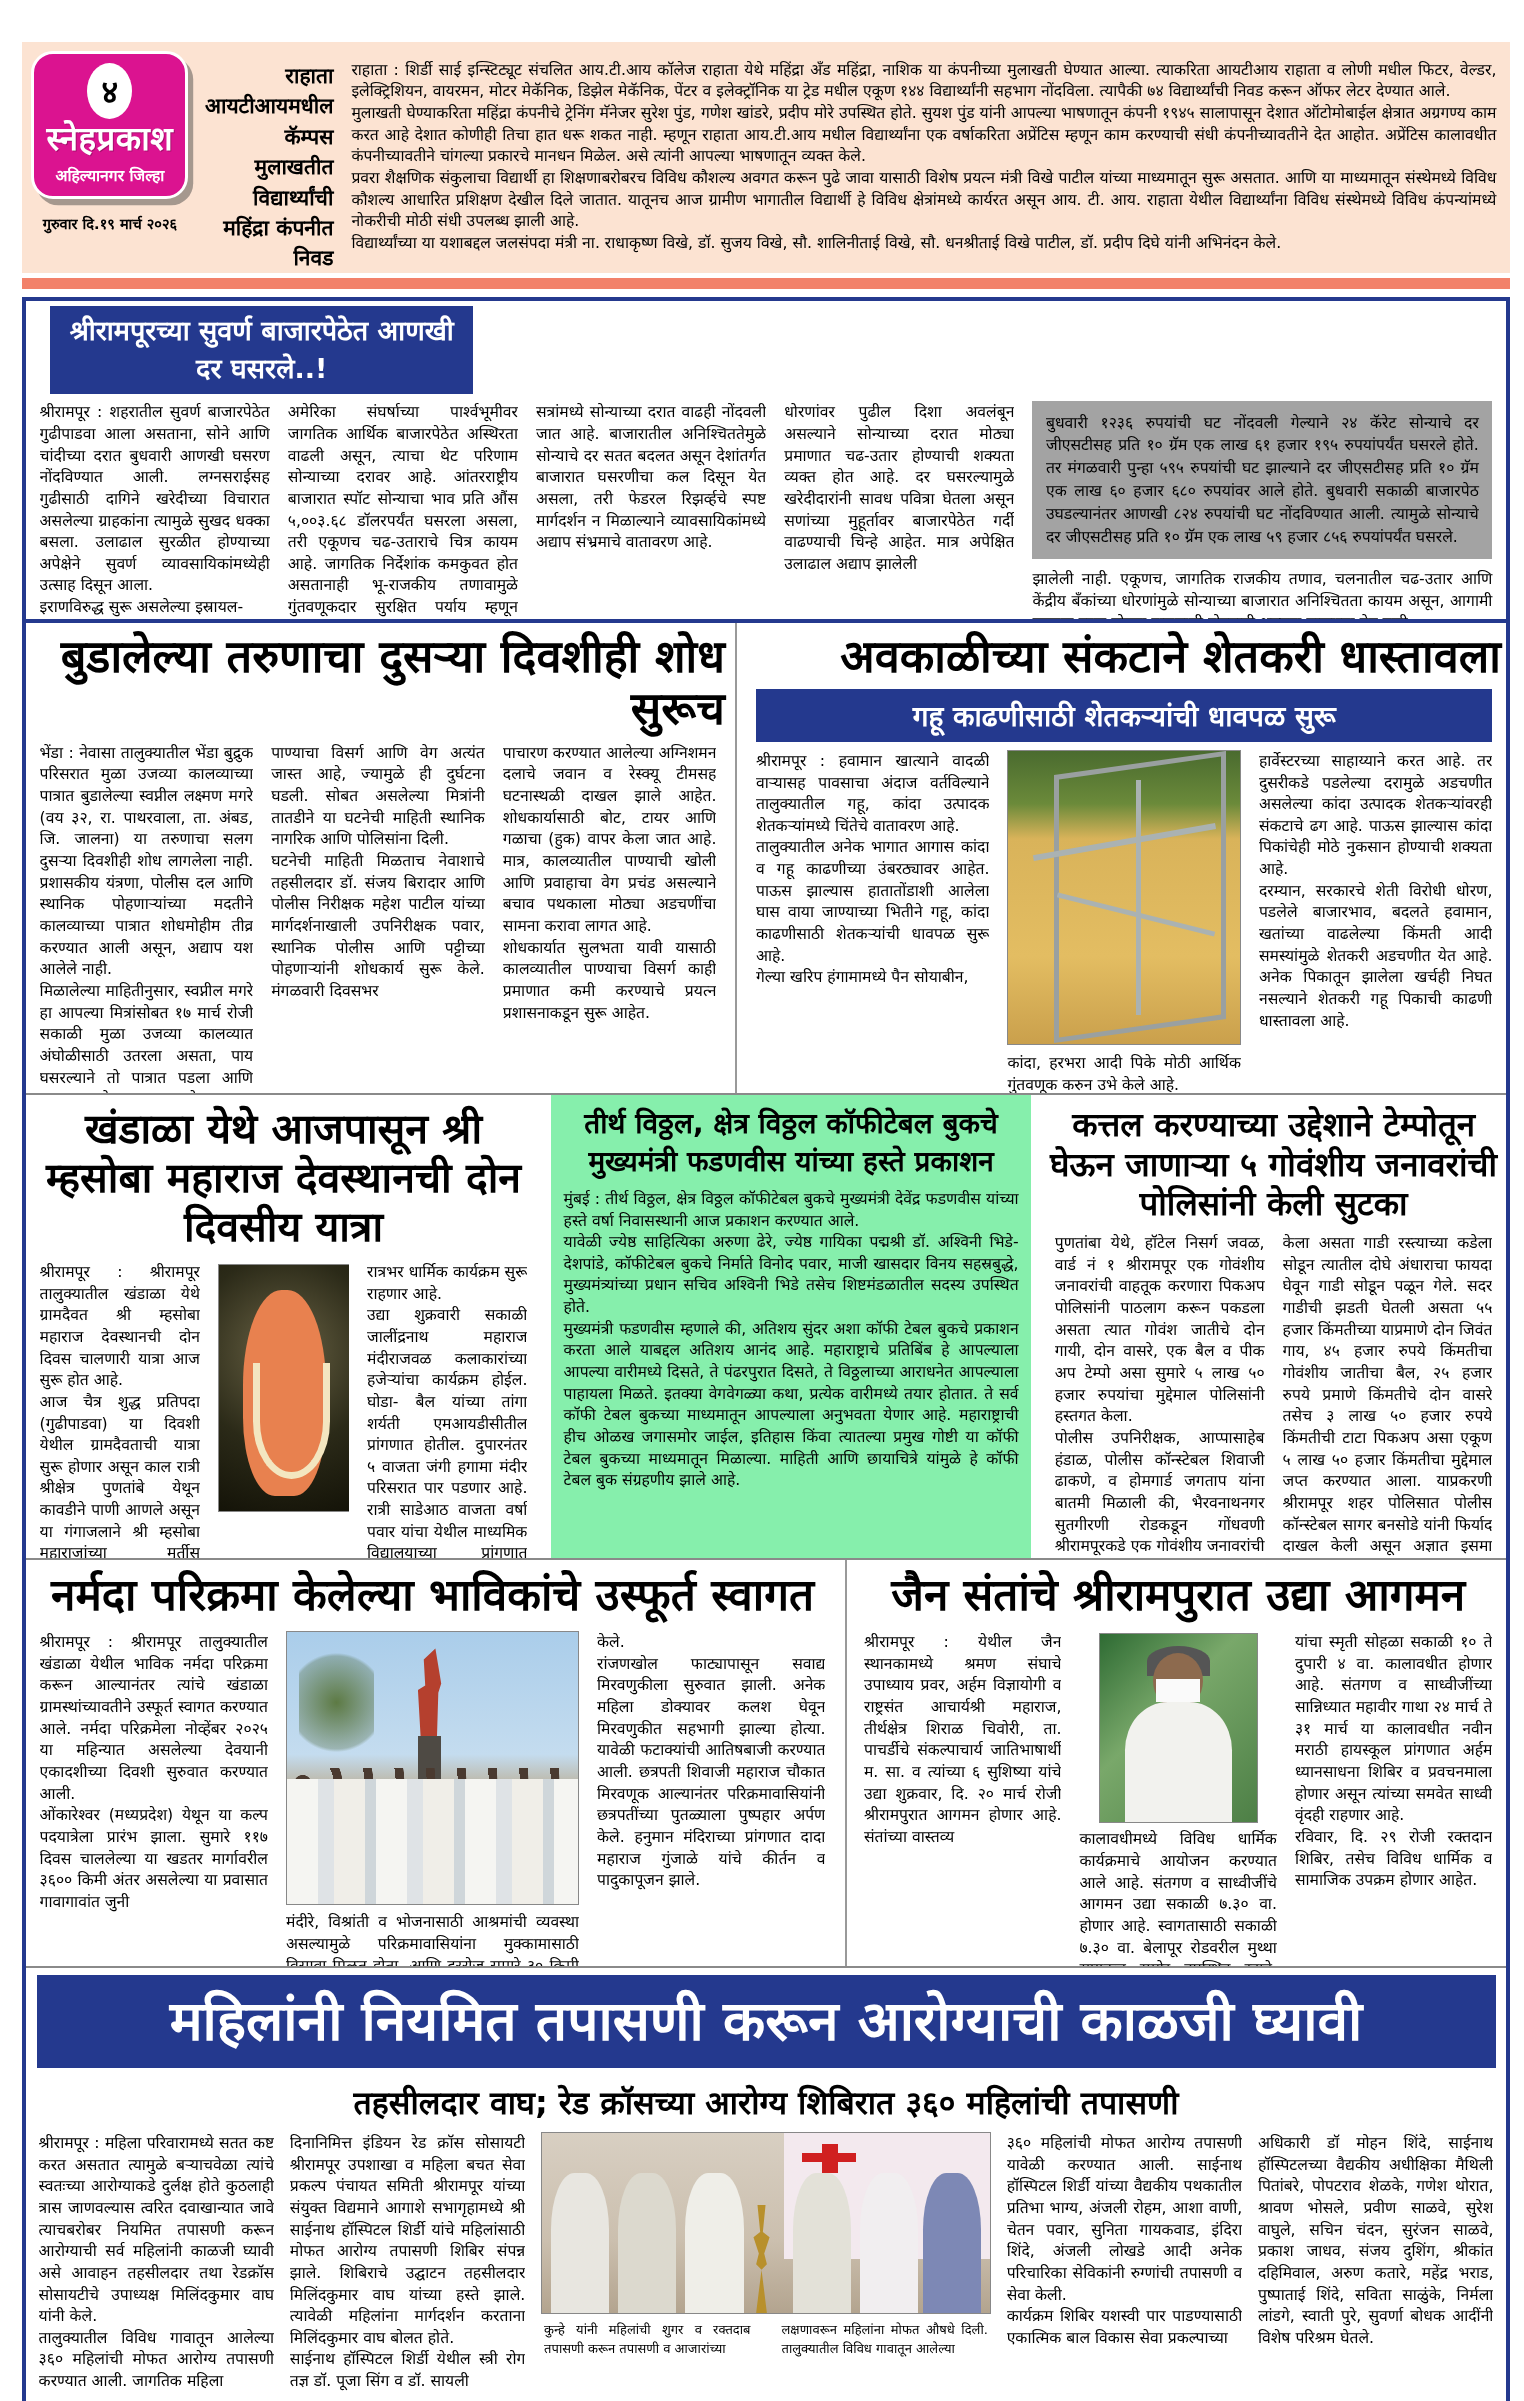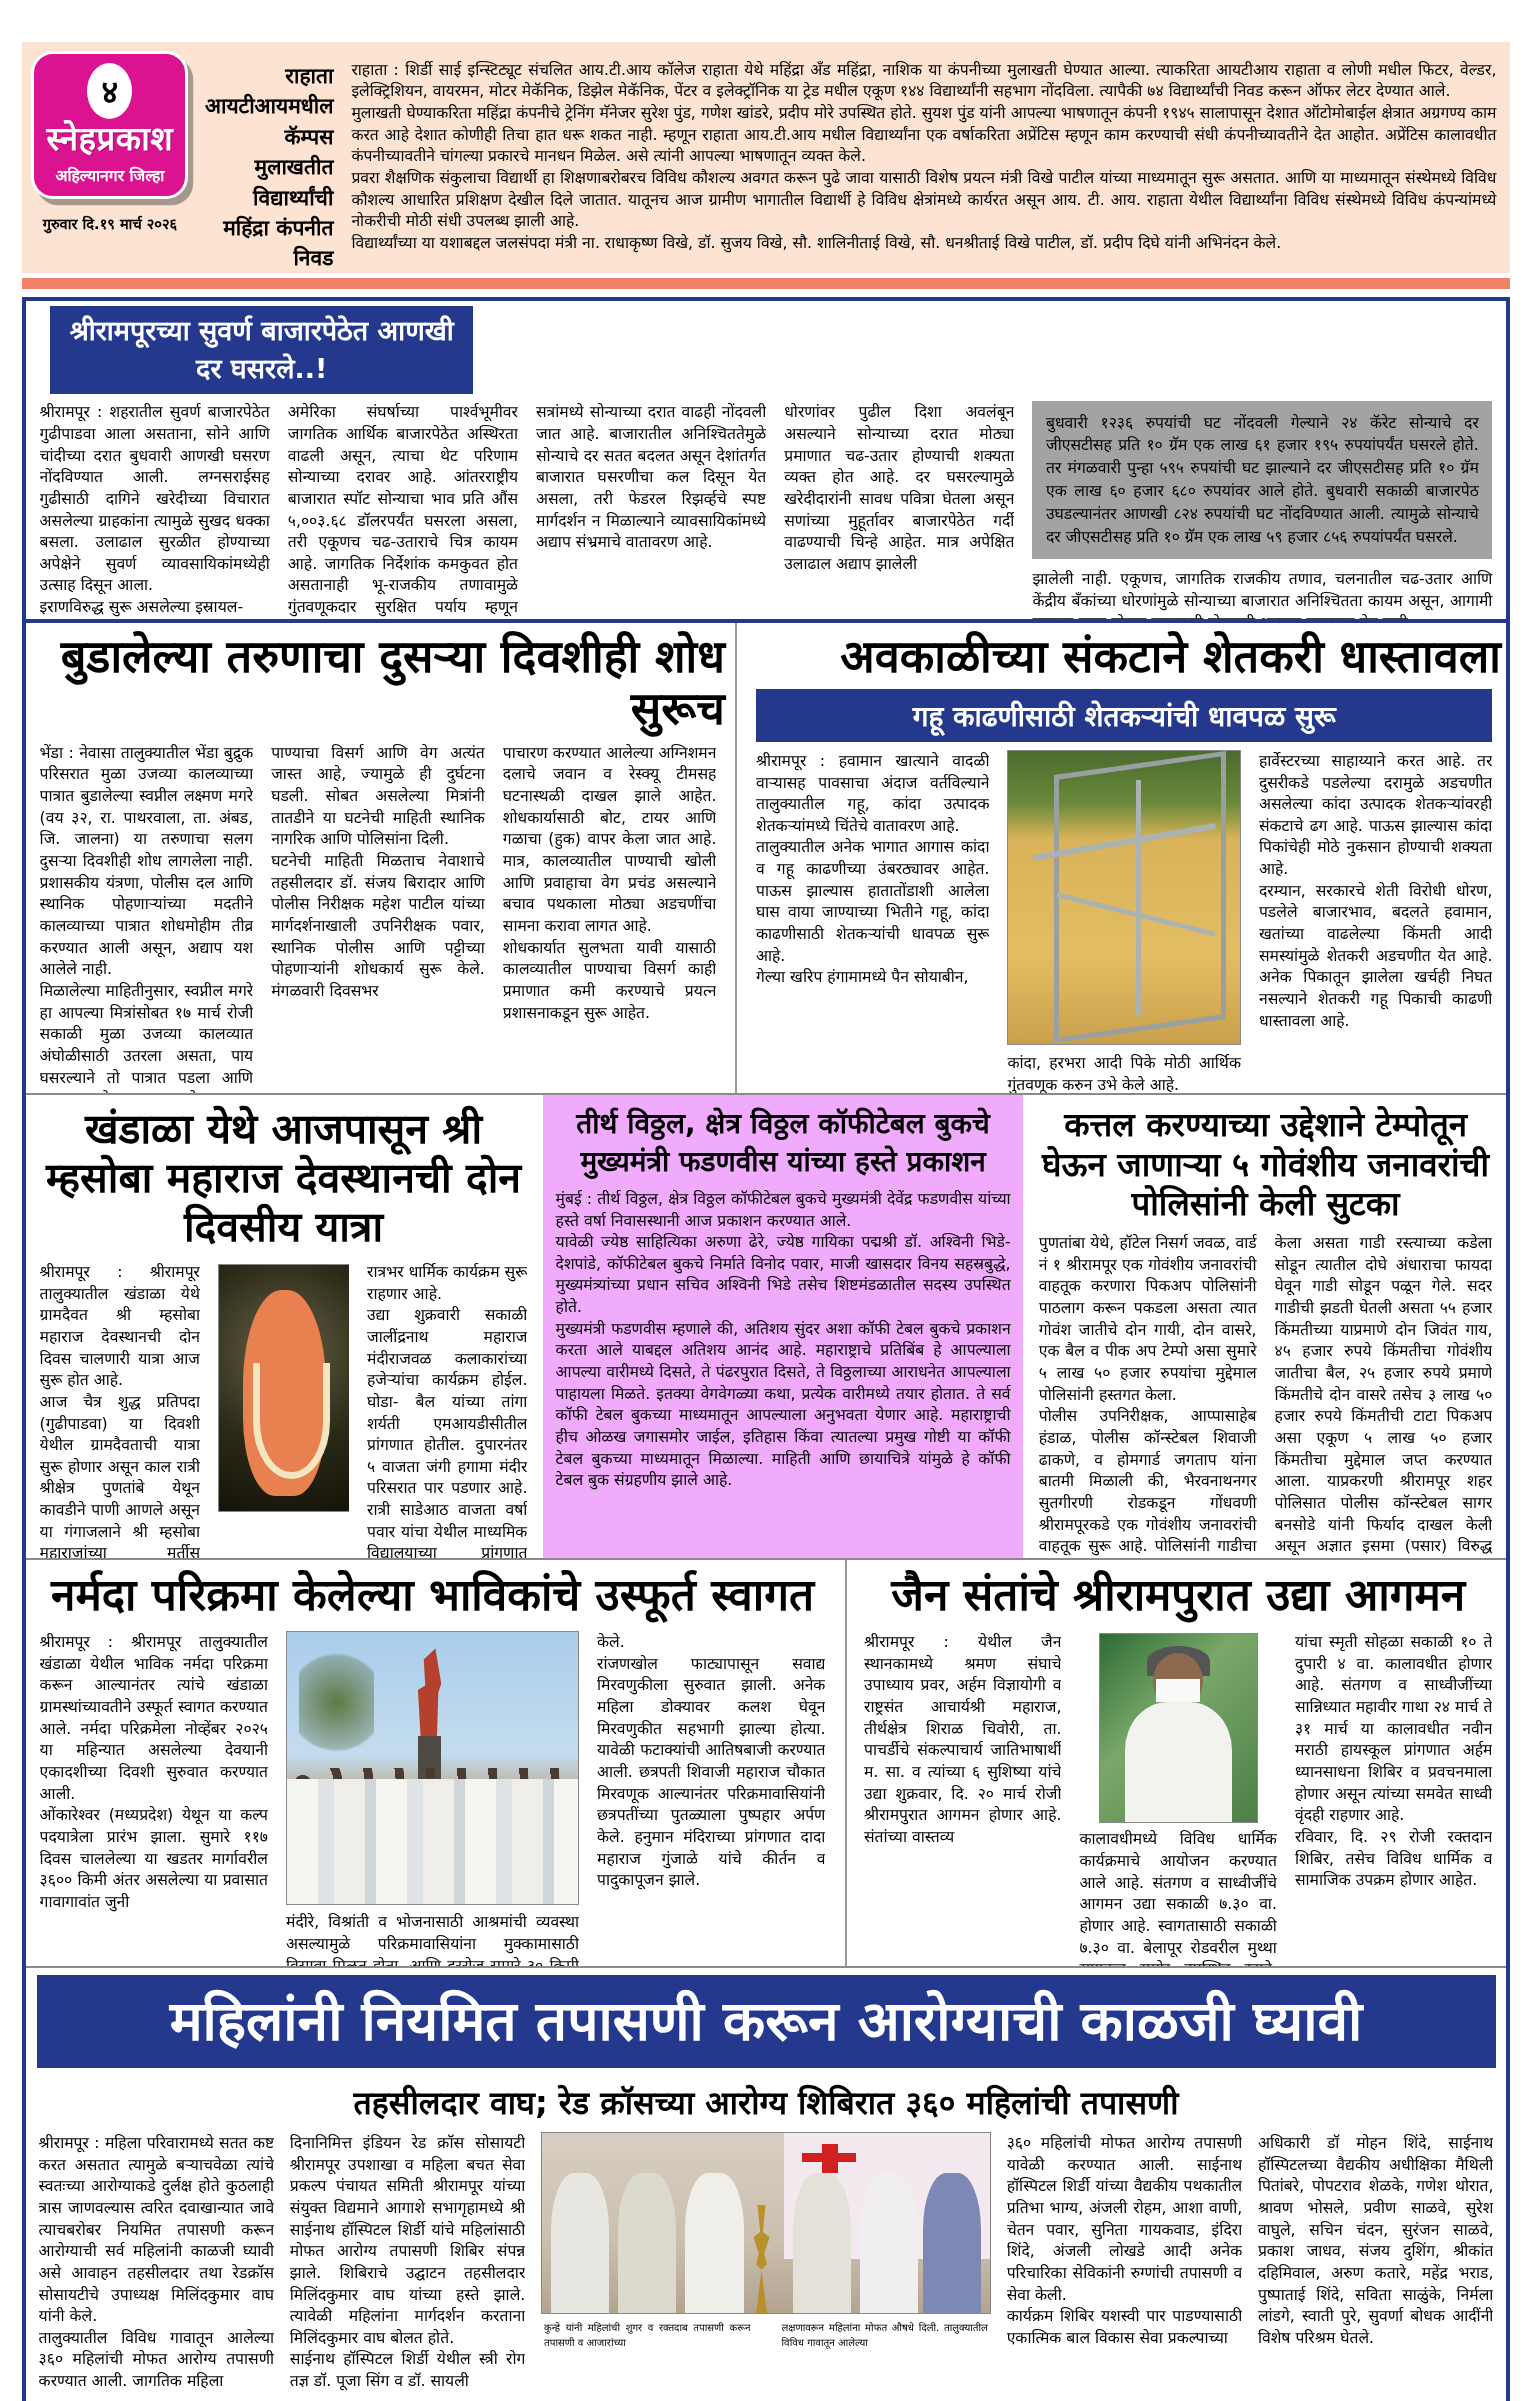--- a/index.html
+++ b/index.html
@@ -40,21 +40,21 @@
   .sec2-right{flex:1;border-left:2.1px solid #999;padding-left:5.2px;}
   .head2{font-size:45px;font-weight:900;text-align:right;line-height:1.15;padding:8.4px 5.2px 4.2px;}
   .subhead-bar{background:#24398e;color:#fff;font-size:28px;font-weight:800;text-align:center;padding:7.3px 4.2px;margin:2.1px 13.6px 5.2px;}
   .photo{position:relative;overflow:hidden;border:1px solid #888;}
   .ph-farm{height:293px;background:linear-gradient(180deg,#4a6b2f 0%,#6b8a3a 18%,#d9b35a 30%,#e3bd62 70%,#caa04c 100%);}
   .ph-farm .reel{position:absolute;right:6%;top:4%;width:70%;height:88%;border:5.2px solid #9aa0a0;transform:skewY(-8deg);background:transparent;}
   .ph-farm .bar{position:absolute;background:#aab2b2;}
   
   .sec3{display:flex;}
   .sec3-a{flex:0 0 515px;}
-  .sec3-b{flex:0 0 455px;background:#f0abfc;margin:0 2px;padding:7.3px 12.6px;}
+  .sec3-b{flex:0 0 455px;background:#86efac;margin:0 10px;padding:7.3px 12.6px;}
   .sec3-c{flex:1;}
   .head3{font-size:41px;font-weight:900;text-align:center;line-height:1.2;padding:10.5px 4.2px 5.2px;}
   .head3b{font-size:28px;font-weight:900;text-align:center;line-height:1.35;padding:3.1px 2.1px 7.3px;}
   .ph-idol{height:246px;width:131px;background:radial-gradient(circle at 50% 35%,#6a6345 0%,#2b2a18 55%,#141308 100%);margin:3.1px auto;}
   .ph-idol .body{position:absolute;left:18%;top:10%;width:64%;height:84%;background:#e8814f;border-radius:46% 46% 38% 38%;}
   .ph-idol .garland{position:absolute;left:26%;top:40%;width:48%;height:44%;border:7.3px solid #f3e6c0;border-top:none;border-radius:0 0 50% 50%;}
   
   .sec4{display:flex;}
   .sec4-a{flex:0 0 813px;border-right:2.1px solid #999;padding-right:6.3px;}
   .sec4-b{flex:1;padding-left:3.1px;}
@@ -77,21 +77,21 @@
              padding:13.6px 5.2px;margin:7.3px 10.5px 3.1px;}
   .head5-sub{font-size:32px;font-weight:900;text-align:center;padding:8.4px 4.2px 9.4px;}
   .sec5-cols{display:flex;gap:15.7px;padding:0 12.6px;}
   .ph-camp{height:180px;background:linear-gradient(180deg,#d8cfc2 0%,#cbbfae 60%,#b3a48f 100%);}
   .ph-camp .banner{position:absolute;right:0;top:0;width:46%;height:70%;background:#f3e9ee;}
   .ph-camp .cross-v{position:absolute;right:34%;top:6%;width:3.5%;height:16%;background:#d02020;}
   .ph-camp .cross-h{position:absolute;right:30%;top:11%;width:12%;height:5%;background:#d02020;}
   .ph-camp .p{position:absolute;bottom:0;height:78%;width:13%;border-radius:40% 40% 0 0;}
   .ph-camp .lamp{position:absolute;left:46%;bottom:0;width:6%;height:60%;background:#b8902c;
                  clip-path:polygon(35% 0,65% 0,55% 25%,80% 30%,60% 45%,70% 55%,50% 60%,70% 100%,30% 100%,50% 60%,30% 55%,40% 45%,20% 30%,45% 25%);}
-  .caption-row{display:flex;gap:31px;font-size:10px;line-height:1.45;padding:7.3px 3.1px 0;text-align:justify;}
+  .caption-row{display:flex;gap:31px;font-size:13px;line-height:1.45;padding:7.3px 3.1px 0;text-align:justify;}
 </style>
 </head>
 <body>
 
 <div class="page">
   <div class="inner">
 
     <div class="header-band">
       <div class="masthead">
         <div class="masthead-box">

